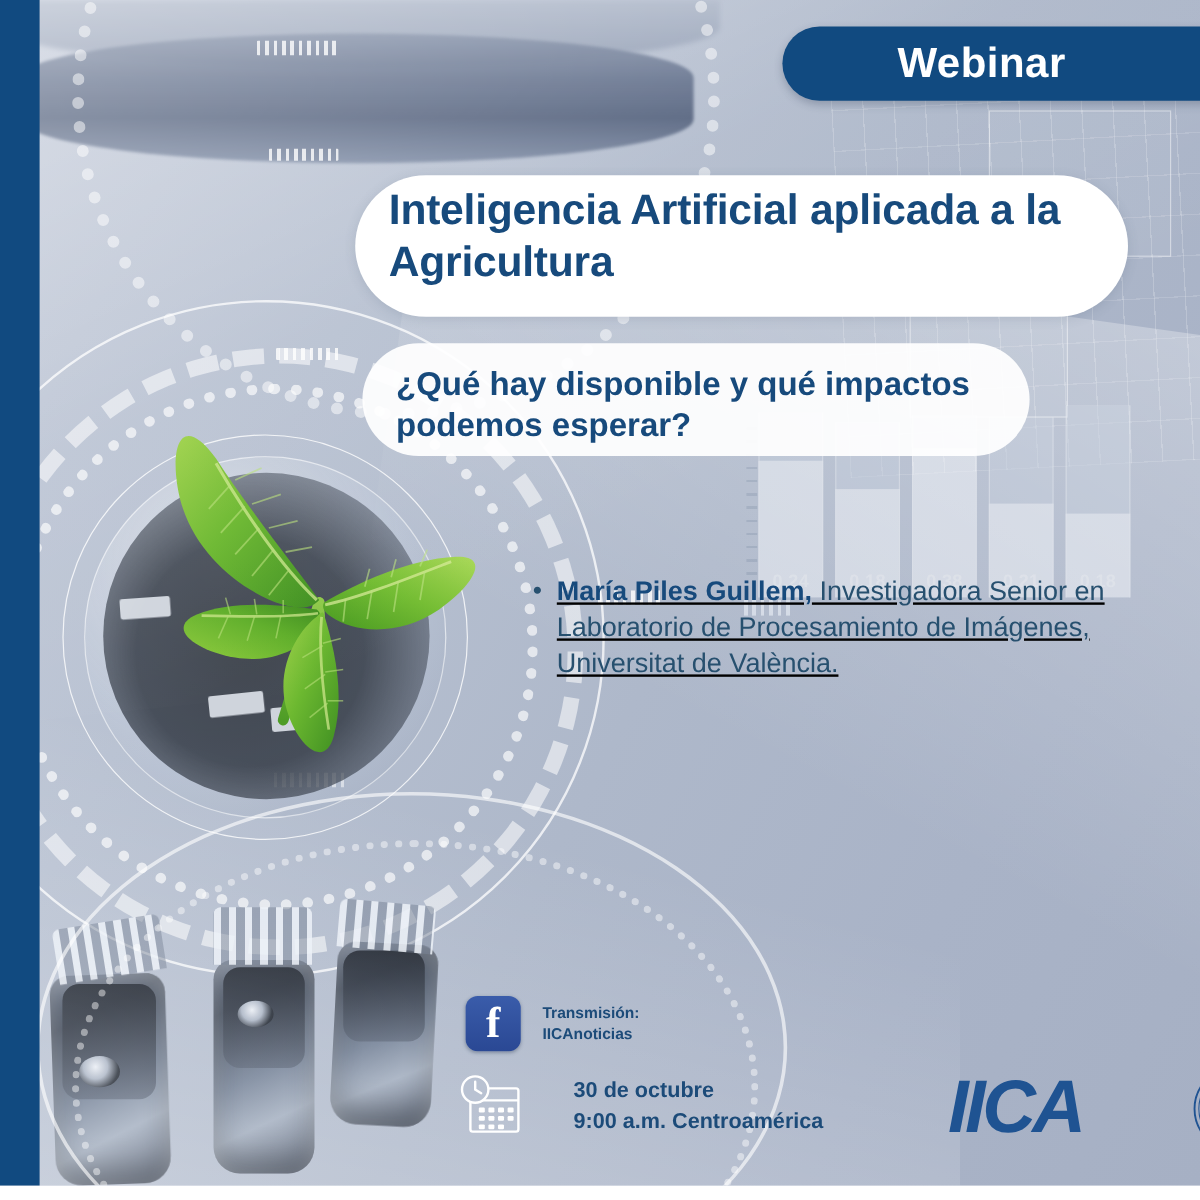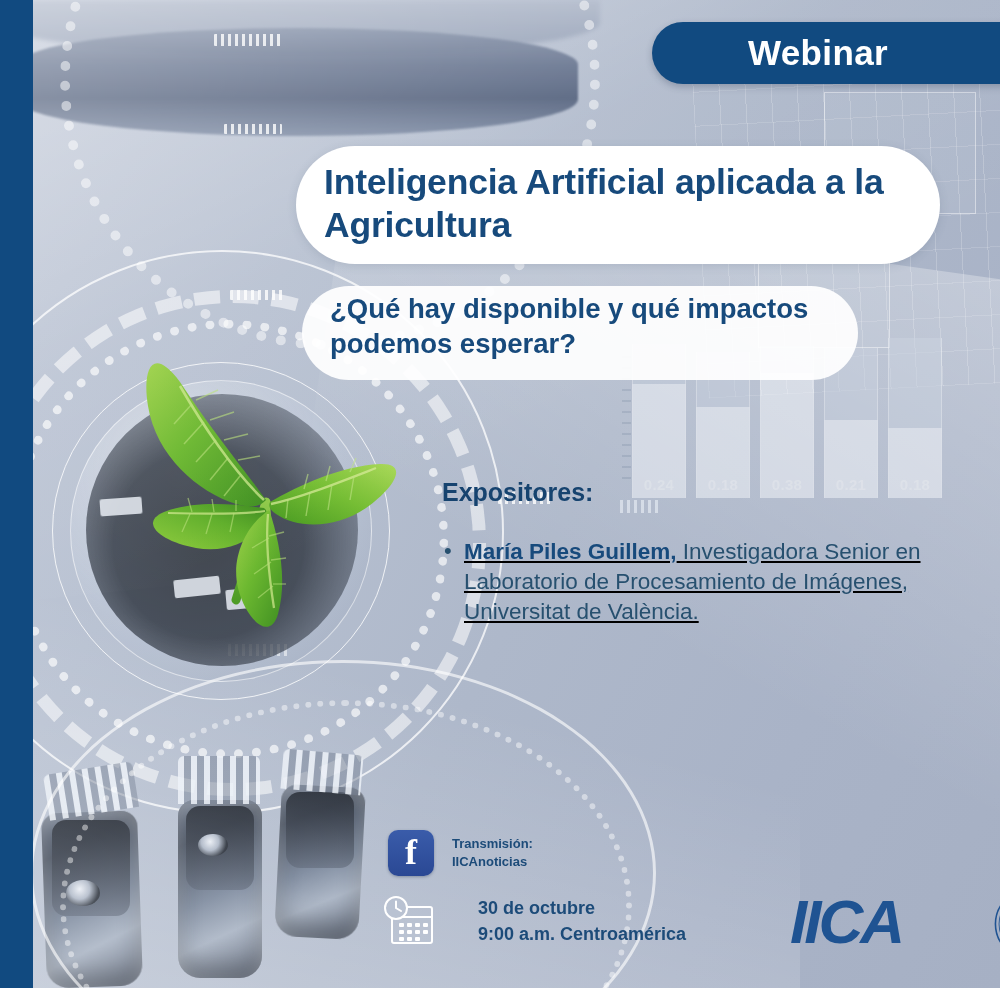--- a/index.html
+++ b/index.html
@@ -196,39 +196,39 @@
     font-weight: 700;
     letter-spacing: .4px;
     padding-right: 58px;
   }
 
   
   .title-pill {
     position: absolute; left: 296px; top: 146px; width: 644px; min-height: 118px;
     background: #ffffff;
     border-radius: 62px;
-    display: flex; align-items: center;
+    display: flex; 
     padding: 8px 34px 10px 28px;
     box-sizing: border-box;
     box-shadow: 0 2px 10px rgba(70,85,110,0.16);
   }
   .title-pill h1 {
     margin: 0;
     color: #174A7C;
     font-size: 35.5px;
     line-height: 1.22;
     font-weight: 700;
     letter-spacing: -0.2px;
   }
 
   .subtitle-pill {
     position: absolute; left: 302px; top: 286px; width: 556px; min-height: 94px;
     background: rgba(255,255,255,0.93);
     border-radius: 52px;
-    display: flex; align-items: flex-start;
+    display: flex; align-items: flex-end;
     padding: 6px 28px 8px 28px;
     box-sizing: border-box;
   }
   .subtitle-pill h2 {
     margin: 0;
     color: #174A7C;
     font-size: 27.5px;
     line-height: 1.26;
     font-weight: 700;
   }
@@ -466,21 +466,20 @@
 
   <div class="title-pill">
     <h1>Inteligencia Artificial aplicada a la Agricultura</h1>
   </div>
 
   <div class="subtitle-pill">
     <h2>¿Qué hay disponible y qué impactos podemos esperar?</h2>
   </div>
 
   <div class="speakers">
-    <p class="speakers-heading">Expositores:</p>
     <ul class="speaker-list">
       <li class="speaker-item">
         <span class="sp-name">María Piles Guillem,</span><span class="sp-role"> Investigadora Senior en Laboratorio de Procesamiento de Imágenes, Universitat de València.</span>
       </li>
     </ul>
   </div>
 
   <div class="footer-row fb-row">
     <div class="fb-icon"></div>
     <div class="footer-text">

